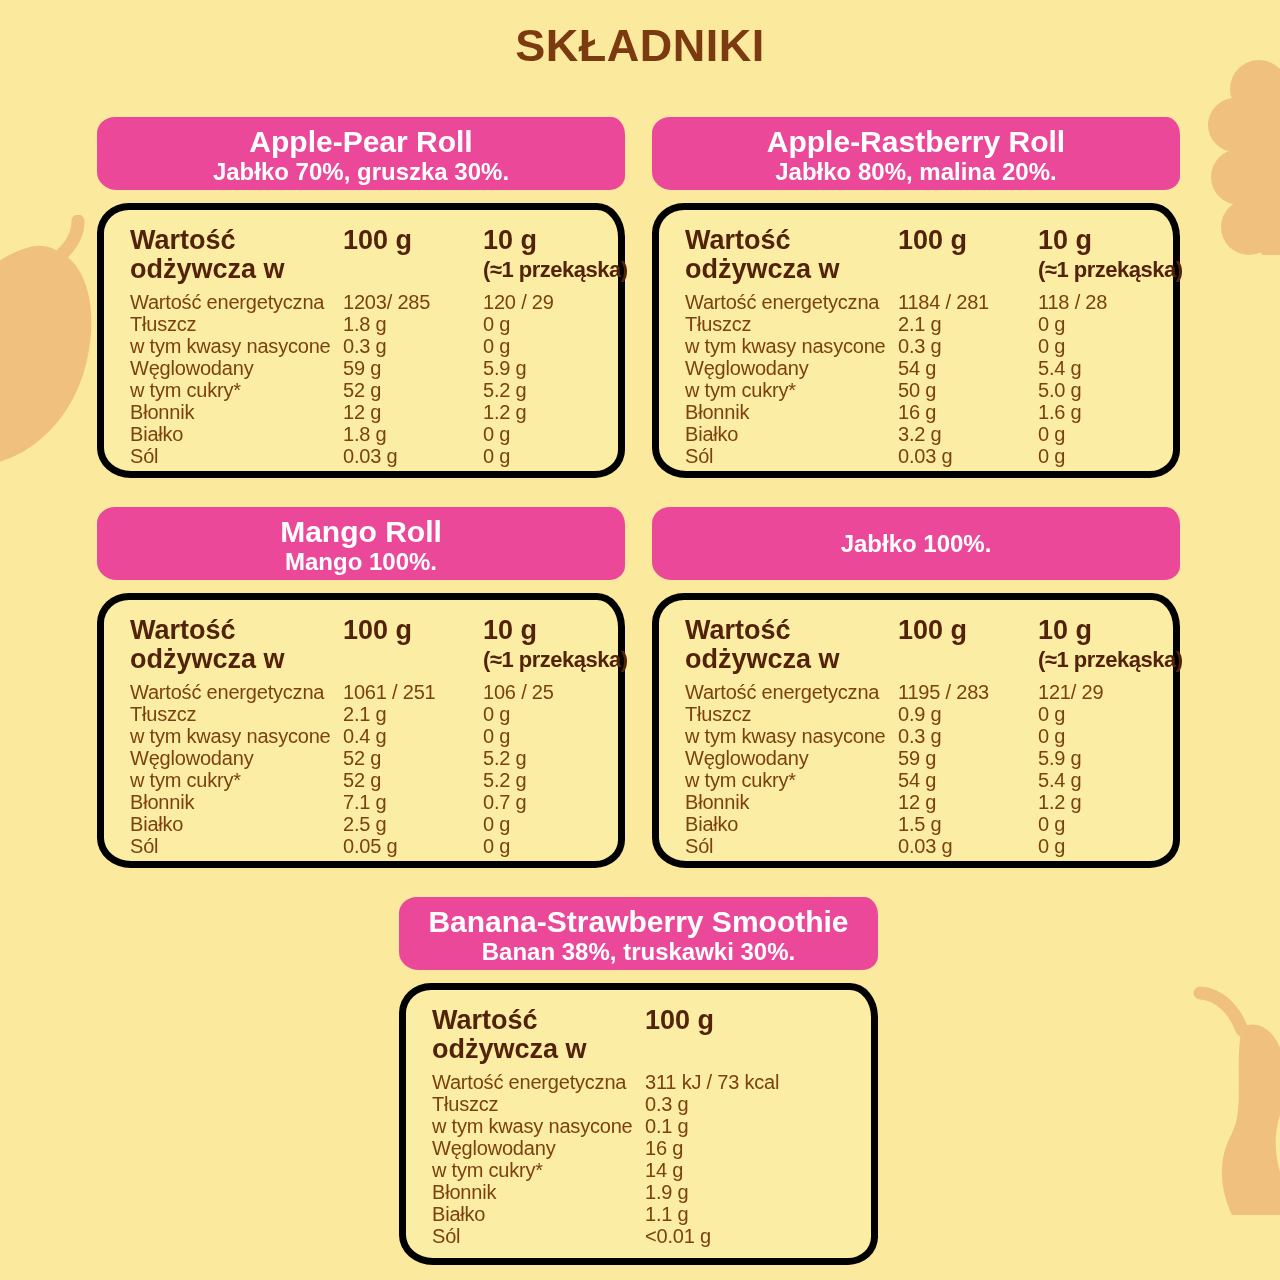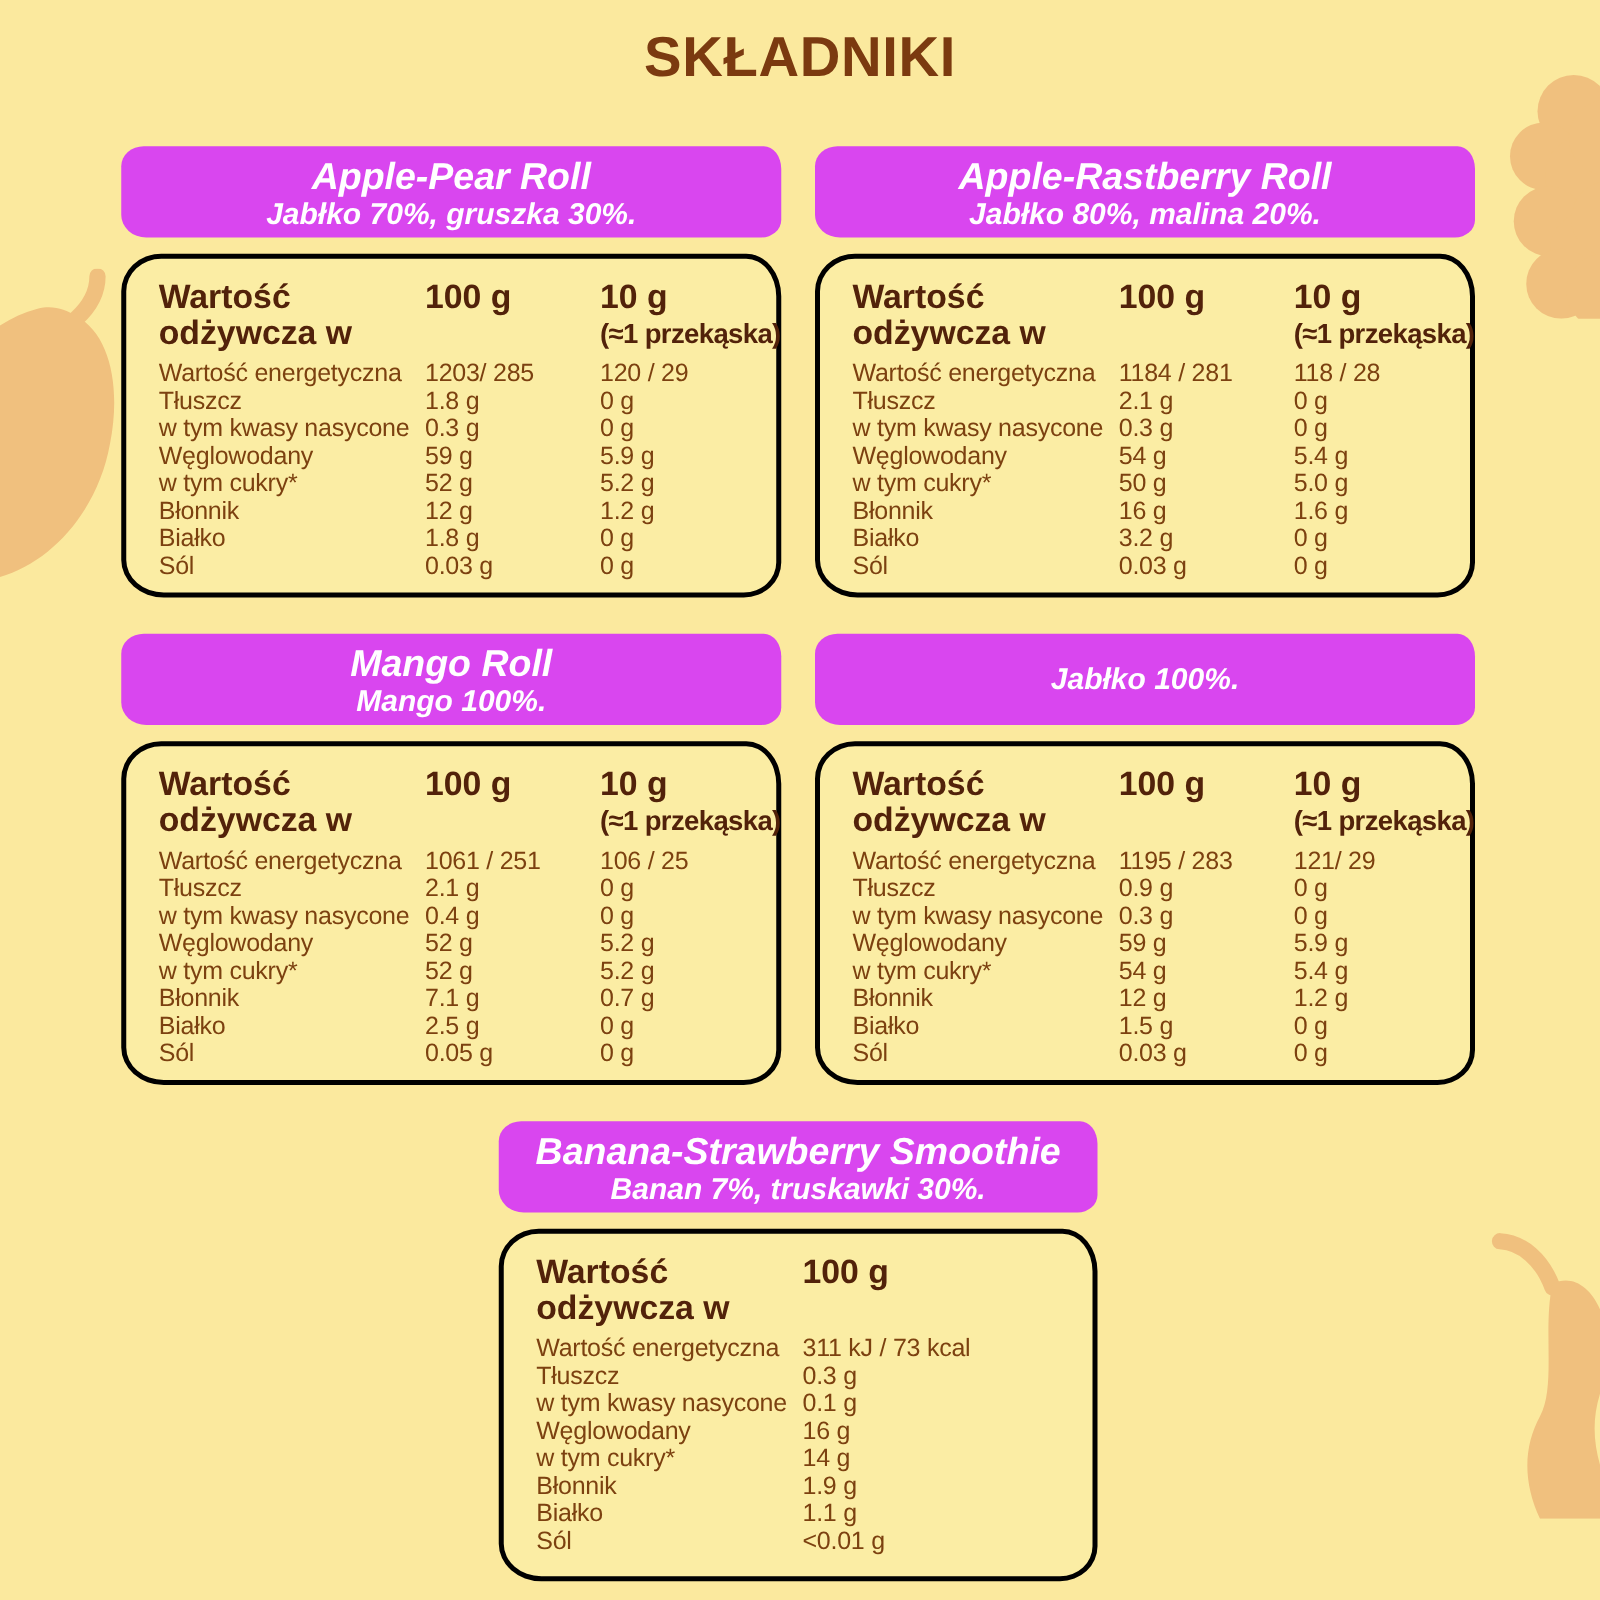--- a/index.html
+++ b/index.html
@@ -14,31 +14,30 @@
     color:#7B3A10;letter-spacing:0.5px;margin:0;
   }
   .cards-grid{
     position:absolute;top:117px;left:97px;width:1083px;
     display:grid;grid-template-columns:528px 528px;
     column-gap:27px;row-gap:29px;
   }
   .card{display:flex;flex-direction:column;}
   .card.centered{grid-column:1 / -1;width:479px;margin:0 auto;}
   .banner{
-    height:73px;background:#d946ef;color:#FFFFFF;text-align:center;
+    height:73px;background:#ec4899;color:#FFFFFF;text-align:center;
     display:flex;flex-direction:column;justify-content:center;gap:3px;
     border-radius:18px 14px 16px 20px / 16px 18px 14px 18px;
     margin-bottom:13px;
-    font-style:italic;
   }
   .product-name{font-size:30px;font-weight:bold;line-height:32px;margin:0;}
   .product-composition{font-size:24px;font-weight:bold;line-height:21px;margin:0;}
   .panel{
     background:#FBEDA4;
-    border:4px solid #000000;
+    border:7px solid #000000;
     border-radius:32px 28px 30px 34px / 30px 34px 28px 30px;
     box-sizing:border-box;
     height:275px;
     padding:16px 8px 0 26px;
   }
   .card.centered .panel{height:282px;}
   .thead,.row{display:grid;grid-template-columns:213px 140px 1fr;align-items:start;}
   .thead{margin-bottom:7px;}
   .h-label,.h-col{font-size:27px;font-weight:bold;color:#52220A;line-height:29px;}
   .h-label{max-width:175px;}
@@ -337,21 +336,21 @@
     <span>0.03 g</span>
     <span>0 g</span>
   </div>
 </div>
     </div>
   </section>
 
   <section class="card centered">
     <header class="banner">
       <h2 class="product-name">Banana-Strawberry Smoothie</h2>
-      <p class="product-composition">Banan 7%, truskawki 30%.</p>
+      <p class="product-composition">Banan 38%, truskawki 30%.</p>
     </header>
     <div class="panel">
       <div class="thead">
         <div class="h-label">Wartość odżywcza w</div>
         <div class="h-col">100 g</div>
         <div class="h-col">
           <span></span>
           <span class="h-note"></span>
         </div>
       </div>

